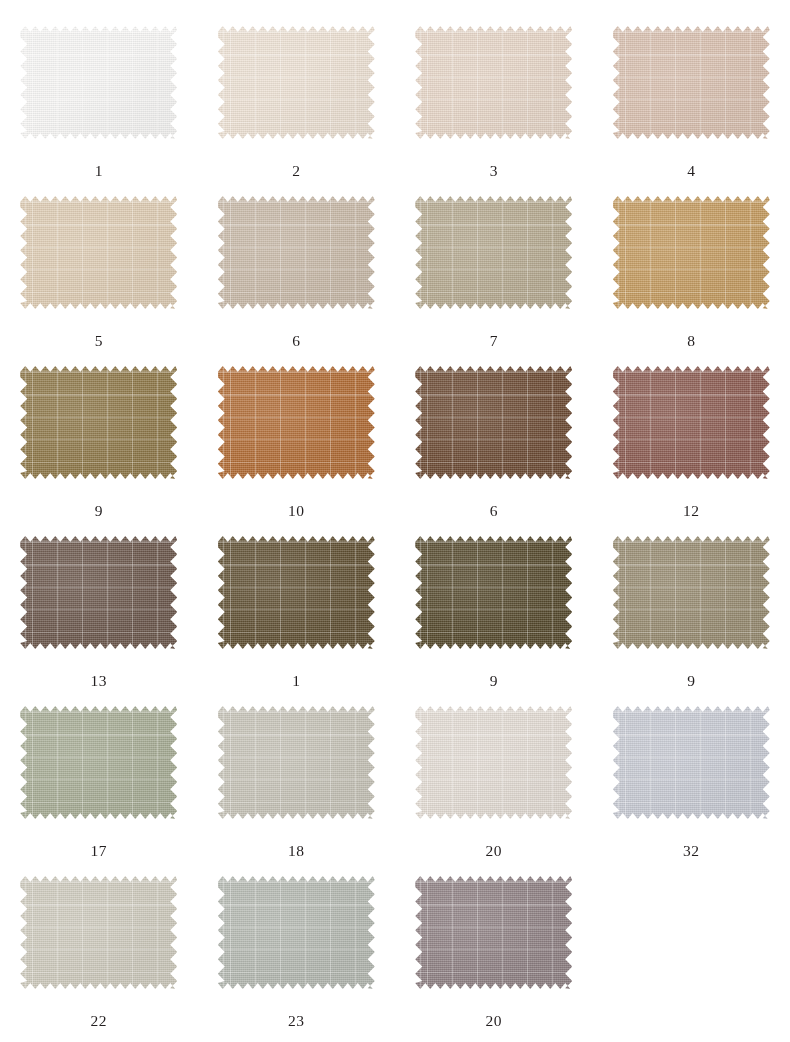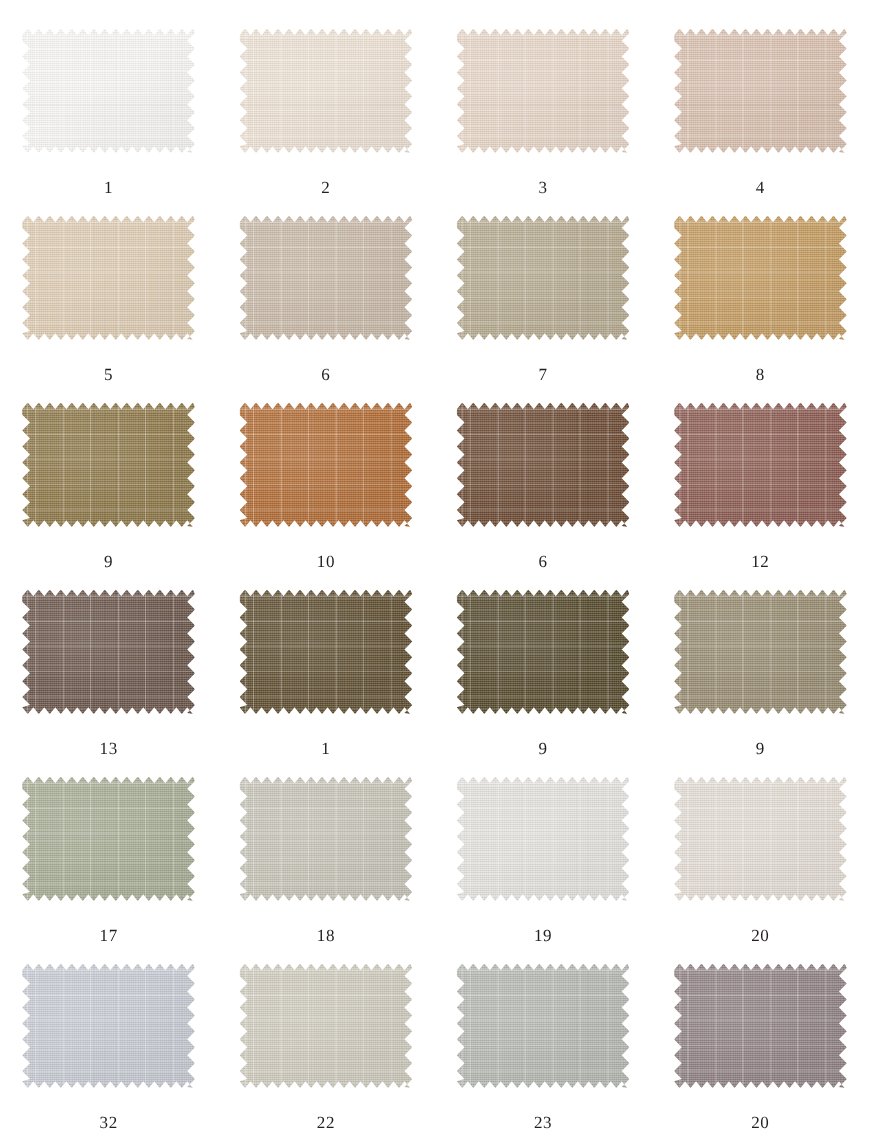--- a/index.html
+++ b/index.html
@@ -326,29 +326,20 @@
     <div class="swatch-cell">
       <div class="swatch" style="background: rgb(197, 194, 182);">
         <div class="weave-weft"></div>
         <div class="weave-warp"></div>
         <div class="weave-plaid"></div>
         <div class="weave-shade"></div>
       </div>
       <div class="swatch-label">18</div>
     </div>
     <div class="swatch-cell">
-      <div class="swatch" style="background: rgb(227, 224, 221);">
-        <div class="weave-weft"></div>
-        <div class="weave-warp"></div>
-        <div class="weave-plaid"></div>
-        <div class="weave-shade"></div>
-      </div>
-      <div class="swatch-label">19</div>
-    </div>
-    <div class="swatch-cell">
       <div class="swatch" style="background: rgb(226, 219, 211);">
         <div class="weave-weft"></div>
         <div class="weave-warp"></div>
         <div class="weave-plaid"></div>
         <div class="weave-shade"></div>
       </div>
       <div class="swatch-label">20</div>
     </div>
     <div class="swatch-cell">
       <div class="swatch" style="background: rgb(198, 201, 210);">

